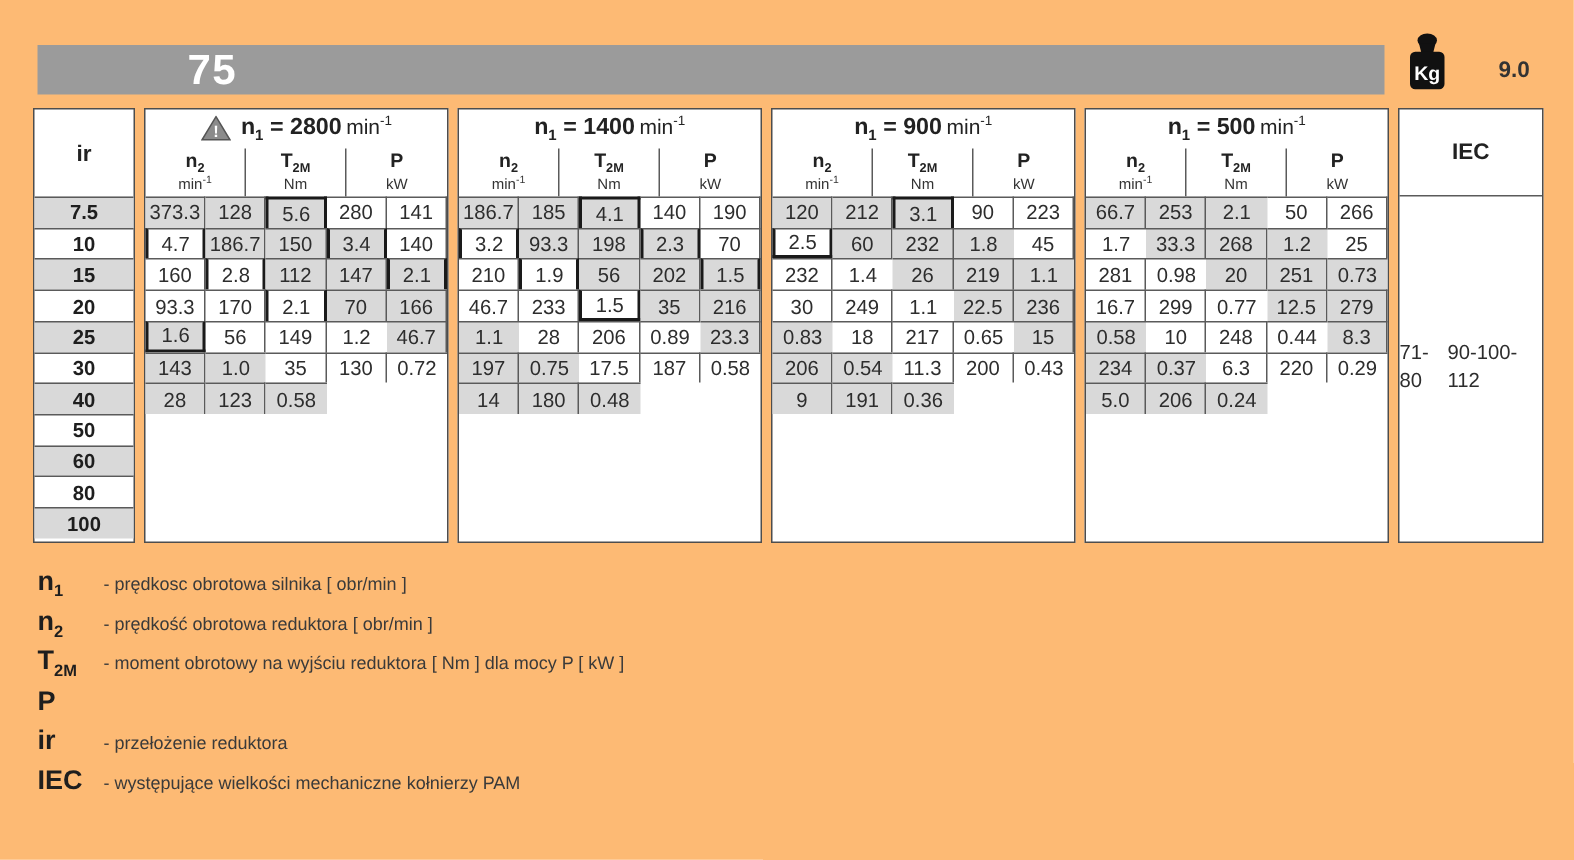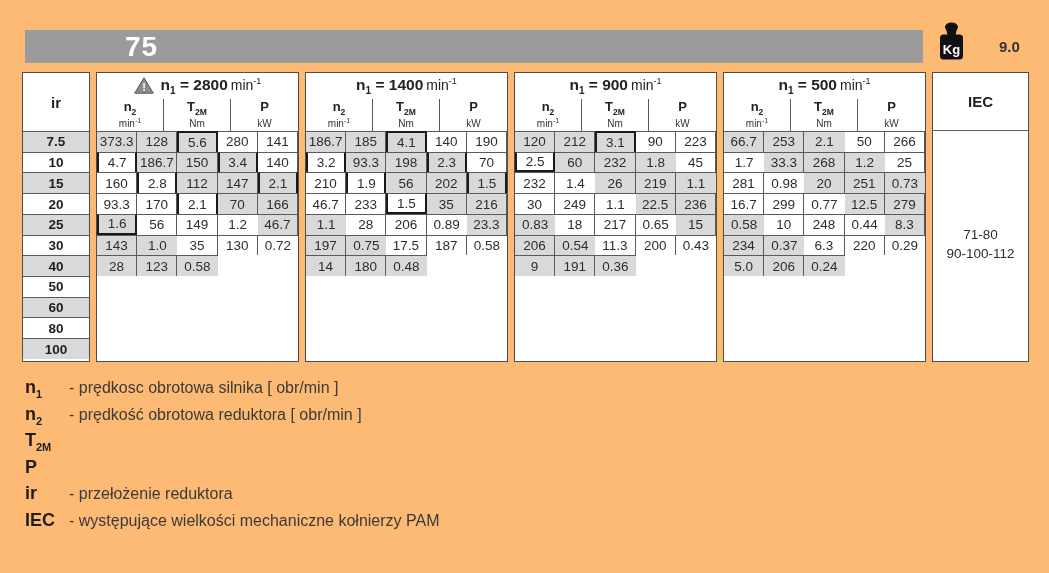--- a/index.html
+++ b/index.html
@@ -53,29 +53,29 @@
     font-size:13.5px;color:#2d2d2d;border-top:1px solid var(--line);}
   .ir-cell{font-weight:bold;color:#1e1e1e;}
   .bR{border-right:1px solid var(--line);}
   .shade{background:var(--row-shade);}
   .hl{border-left:2.5px solid var(--hl);border-right:2.5px solid var(--hl);}
   .hl-t{border-top:2.5px solid var(--hl);}
   .hl-b{border-bottom:2.5px solid var(--hl);}
 
   .iec-hdr{height:58px;display:flex;align-items:center;justify-content:center;
     font-weight:bold;font-size:15px;border-bottom:1px solid var(--line);}
-  .iec-body{height:228px;display:flex;flex-direction:column;align-items:center;justify-content:center;
+  .iec-body{height:228px;display:flex;flex-direction:row;align-items:center;justify-content:center;
     font-size:13.5px;line-height:1.4;color:#2d2d2d;}
 
   
   .legend{position:absolute;left:25px;top:377px;}
   .lrow{display:flex;align-items:baseline;height:18px;margin-bottom:8.5px;}
   .lsym{width:44px;font-weight:bold;font-size:18px;color:#1e1e1e;flex:0 0 auto;}
   .lsym sub{font-size:11px;}
-  .ldesc{font-size:16px;color:#3a3a3a;}
+  .ldesc{font-size:12px;color:#3a3a3a;}
 </style>
 </head>
 <body>
 
 <div class="page">
 
   <div class="topbar">
     <span class="model">75</span>
   </div>
   <div class="weight">
@@ -345,20 +345,21 @@
     <div class="lrow">
       <span class="lsym"><span>n</span><sub>1</sub></span>
       <span class="ldesc">- prędkosc obrotowa silnika [ obr/min ]</span>
     </div>
     <div class="lrow">
       <span class="lsym"><span>n</span><sub>2</sub></span>
       <span class="ldesc">- prędkość obrotowa reduktora [ obr/min ]</span>
     </div>
     <div class="lrow">
       <span class="lsym"><span>T</span><sub>2M</sub></span>
+      <span class="ldesc">- moment obrotowy na wyjściu reduktora [ Nm ] dla mocy P  [ kW ]</span>
     </div>
     <div class="lrow">
       <span class="lsym"><span>P</span><sub></sub></span>
     </div>
     <div class="lrow">
       <span class="lsym"><span>ir</span><sub></sub></span>
       <span class="ldesc">-  przełożenie reduktora</span>
     </div>
     <div class="lrow">
       <span class="lsym"><span>IEC</span><sub></sub></span>

